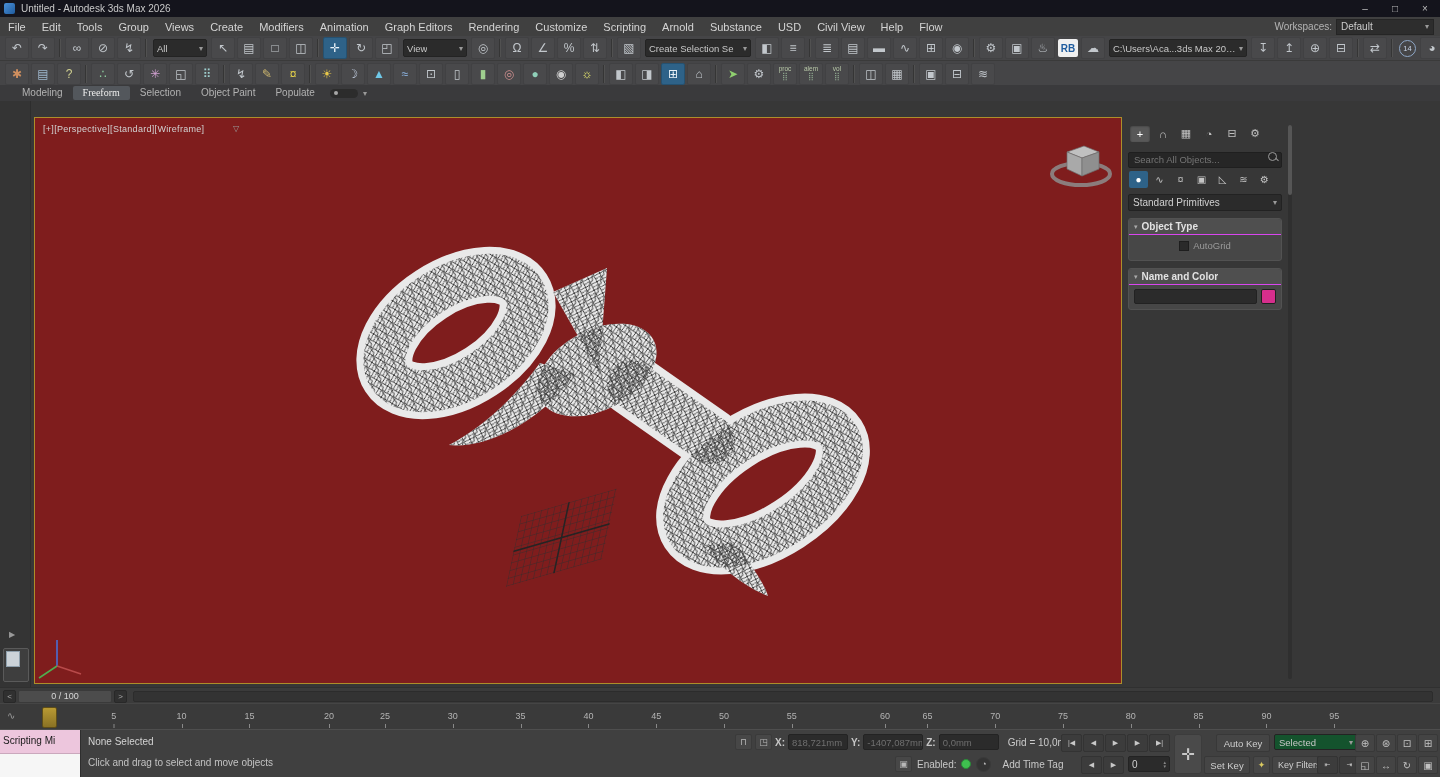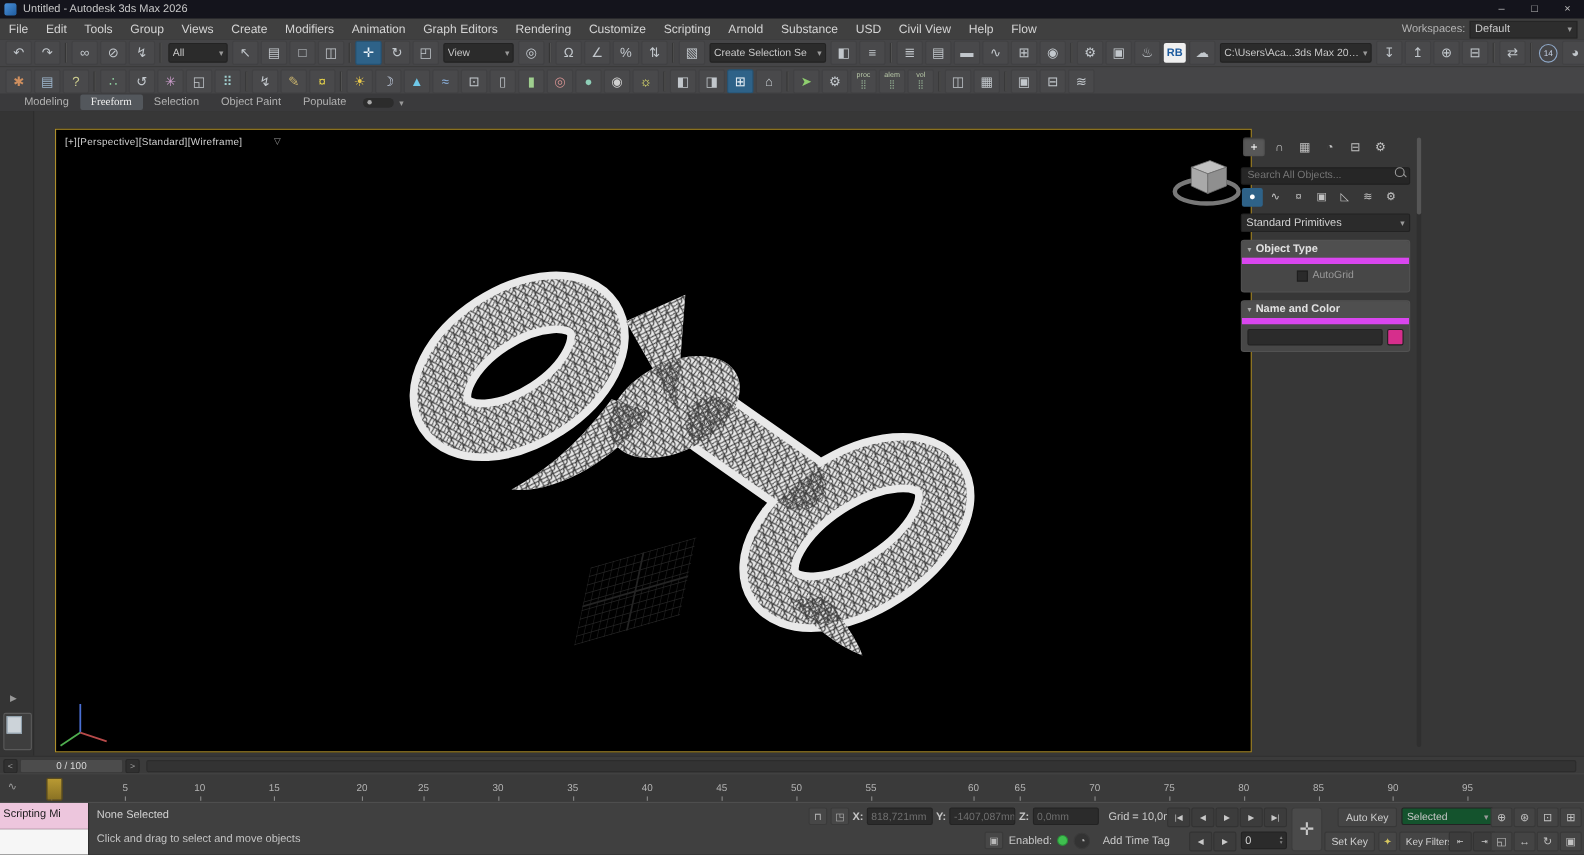--- a/index.html
+++ b/index.html
@@ -44,40 +44,40 @@
   .pill-dot{width:4px;height:4px;background:#a8a8a8;border-radius:50%;}
   .rt-caret{font-size:8px;color:#999;}
 
   
   .main{position:absolute;top:101px;left:0;right:0;height:586px;background:#373737;}
   .leftstrip{position:absolute;left:0;top:0;width:30px;height:100%;background:#343434;border-right:1px solid #2d2d2d;}
   .strip-arrow{position:absolute;left:9px;bottom:48px;font-size:8px;color:#999;}
   .layout-tab{position:absolute;left:3px;bottom:5px;width:24px;height:32px;background:#3e3e3e;border:1px solid #5a5a5a;border-radius:2px;}
   .layout-thumb{position:absolute;left:2px;top:2px;width:12px;height:14px;background:#ccd3d9;border:1px solid #8fa0ad;}
 
-  .viewport{position:absolute;left:34px;top:16px;width:1086px;height:565px;background:#000000;border:1px solid #ad8e2a;margin-left:16px;}
+  .viewport{position:absolute;left:34px;top:16px;width:1086px;height:565px;background:#7f1d1d;border:1px solid #ad8e2a;}
   .vp-label{position:absolute;left:8px;top:6px;font-size:9px;color:#d2d2d2;letter-spacing:.3px;z-index:2;}
   .vp-filter{position:absolute;left:198px;top:6px;font-size:8px;color:#9a9a9a;z-index:2;}
   svg.scene{position:absolute;left:0;top:0;width:100%;height:100%;}
 
   
   .cmdpanel{position:absolute;left:1128px;top:24px;width:154px;}
   .cp-tabs{display:flex;gap:3px;margin-bottom:7px;padding-left:2px;}
   .cp-tab{width:20px;height:17px;display:flex;align-items:center;justify-content:center;font-size:11px;color:#c0c0c0;border-radius:2px;}
   .cp-tab.active{background:#585858;box-shadow:inset 0 1px 2px rgba(0,0,0,.5);color:#fff;}
   .cp-search{position:relative;height:16px;margin-bottom:6px;}
   .cp-search-input{width:100%;height:16px;box-sizing:border-box;background:#262626;border:1px solid #1f1f1f;border-radius:2px;color:#9a9a9a;font-size:9.5px;padding:0 16px 0 5px;font-family:inherit;outline:none;}
   .mag{position:absolute;right:5px;top:3px;width:7px;height:7px;border:1.3px solid #9a9a9a;border-radius:50%;}
   .mag::after{content:"";position:absolute;left:6px;top:6px;width:4px;height:1.3px;background:#9a9a9a;transform:rotate(45deg);}
   .cp-cats{display:flex;gap:2px;margin-bottom:6px;padding-left:1px;}
   .cp-cat{width:19px;height:17px;display:flex;align-items:center;justify-content:center;font-size:10px;color:#c4c4c4;border-radius:2px;}
   .cp-cat.active{background:#2e6288;color:#fff;}
   .cp-dd{height:15px;background:#2b2b2b;border:1px solid #222;border-radius:2px;display:flex;align-items:center;justify-content:space-between;padding:0 4px;font-size:10px;color:#d0d0d0;margin-bottom:7px;}
   .rollout{background:#474747;border:1px solid #525252;border-radius:3px;margin-bottom:7px;padding-bottom:5px;}
-  .rollout-hd{height:15px;display:flex;align-items:center;gap:4px;padding:0 5px;background:#4f4f4f;border-bottom:6px solid #d946ef;border-radius:3px 3px 0 0;}
+  .rollout-hd{height:15px;display:flex;align-items:center;gap:4px;padding:0 5px;background:#4f4f4f;border-bottom:1px solid #d946ef;border-radius:3px 3px 0 0;}
   .ro-caret{font-size:7px;color:#aaa;}
   .ro-title{font-size:10px;font-weight:bold;color:#e2e2e2;}
   .autogrid-row{display:flex;align-items:center;justify-content:center;gap:4px;height:15px;margin:3px 0 2px;}
   .cb{width:8px;height:8px;background:#2a2a2a;border:1px solid #1e1e1e;}
   .cb-label{font-size:9.5px;color:#9a9a9a;}
   .ot-grid{display:grid;grid-template-columns:1fr 1fr;gap:3px 4px;padding:0 5px;}
   .ot-btn{height:14px;background:#575757;border:1px solid #616161;border-bottom-color:#3c3c3c;border-radius:2px;display:flex;align-items:center;justify-content:center;font-size:9.5px;color:#d8d8d8;}
   .nc-row{display:flex;align-items:center;gap:4px;padding:4px 5px 0;}
   .nc-field{flex:1;height:13px;background:#2b2b2b;border:1px solid #222;border-radius:2px;}
   .nc-swatch{width:13px;height:13px;border:1px solid #202020;border-radius:2px;}

